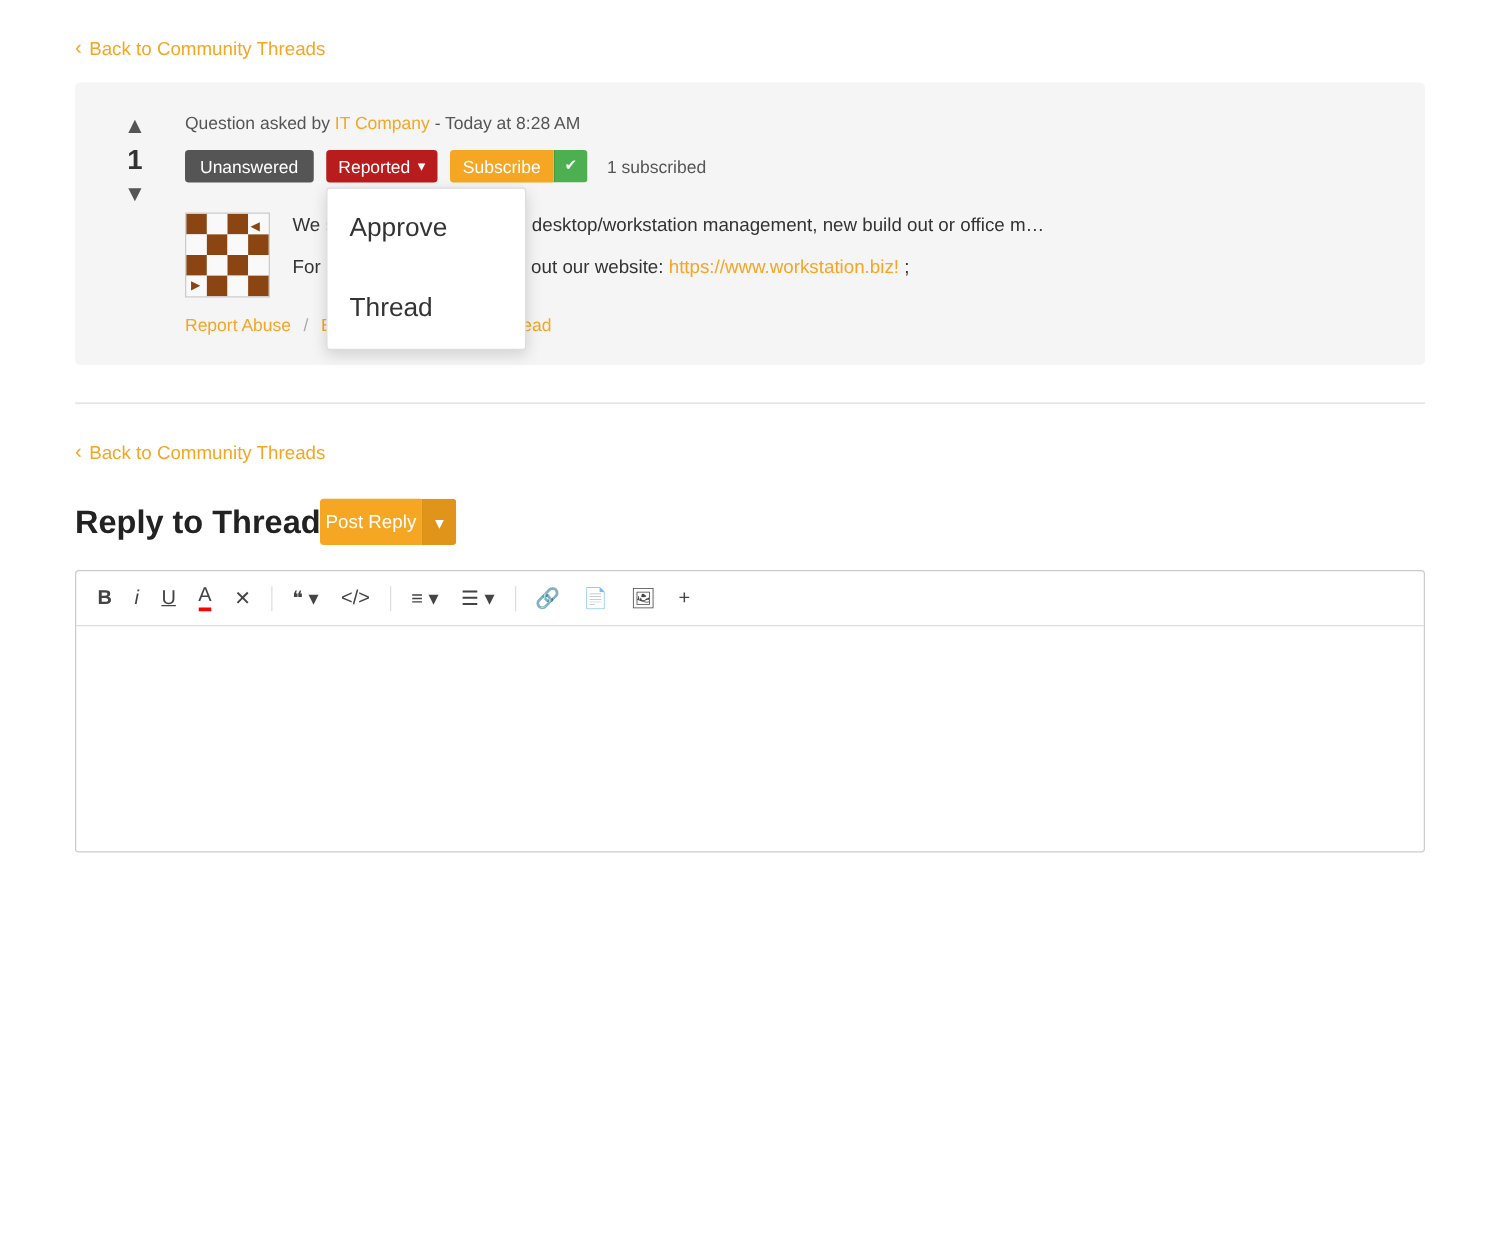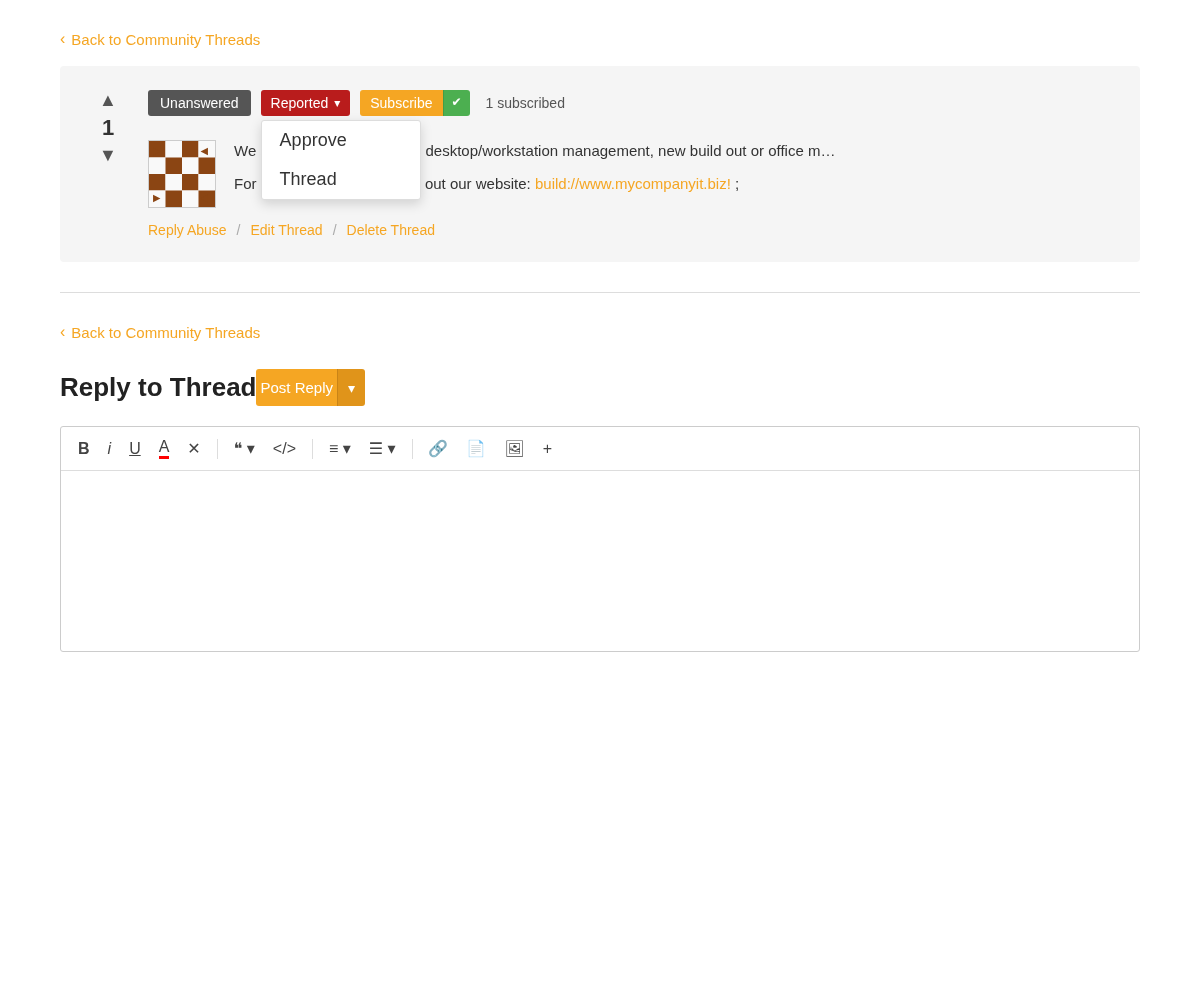--- a/index.html
+++ b/index.html
@@ -23,21 +23,21 @@
 
     .badges { display: flex; align-items: center; gap: 10px; margin-bottom: 0; position: relative; }
     .badge-unanswered { background: #555; color: #fff; padding: 5px 12px; border-radius: 3px; font-size: 14px; font-weight: 500; }
     .badge-reported { background: #b91c1c; color: #fff; padding: 5px 10px; border-radius: 3px; font-size: 14px; font-weight: 500; display: inline-flex; align-items: center; gap: 6px; cursor: pointer; position: relative; }
     .badge-reported .dropdown-arrow { font-size: 12px; }
     .badge-subscribe { background: #f5a623; color: #fff; padding: 5px 10px; border-radius: 3px 0 0 3px; font-size: 14px; font-weight: 500; display: inline-flex; align-items: center; }
     .badge-subscribe-toggle { background: #4caf50; color: #fff; padding: 5px 8px; border-radius: 0 3px 3px 0; font-size: 12px; cursor: pointer; border-left: 1px solid rgba(0,0,0,0.1); }
     .subscribed-count { font-size: 14px; color: #555; margin-left: 6px; }
 
     .dropdown-menu { position: absolute; top: 100%; left: 0; background: #fff; border: 1px solid #ddd; border-radius: 3px; box-shadow: 0 4px 12px rgba(0,0,0,0.15); z-index: 100; min-width: 160px; margin-top: 4px; }
-    .dropdown-menu .menu-item { padding: 9px 18px; cursor: pointer; font-size: 18px; color: #333; }
+    .dropdown-menu .menu-item { padding: 20px 18px; cursor: pointer; font-size: 21px; color: #333; }
 
     .post-body { margin-top: 24px; }
     .avatar-area { display: flex; align-items: flex-start; gap: 18px; }
     .avatar { width: 68px; height: 68px; border: 1px solid #ccc; flex-shrink: 0; }
     .avatar svg { width: 100%; height: 100%; }
     .post-text { font-size: 15px; color: #333; line-height: 1.5; }
     .post-link { color: #f5a623; text-decoration: none; }
 
     .post-actions { margin-top: 14px; display: flex; gap: 10px; align-items: center; font-size: 14px; }
     .post-action-link { color: #f5a623; text-decoration: none; cursor: pointer; }
@@ -73,20 +73,25 @@
 
   
   <div class="thread-card">
     <div class="vote-section">
       <button class="vote-up">▲</button>
       <span class="vote-count">1</span>
       <button class="vote-down">▼</button>
     </div>
 
     <div class="thread-content">
+      <div class="thread-meta">
+        <span>Question asked by</span>
+        <a> <span>IT Company</span></a>
+        <span>- Today at 8:28 AM</span>
+      </div>
 
       <div class="badges">
         <span class="badge-unanswered">Unanswered</span>
 
         <div style="position:relative; display:inline-flex; align-items:center;">
           <span class="badge-reported">
             <span>Reported</span>
             <span class="dropdown-arrow">▾</span>
           </span>
 
@@ -134,27 +139,27 @@
               <text x="53" y="13" font-size="10" fill="#8B4513">◀</text>
               <text x="4" y="62" font-size="10" fill="#8B4513">▶</text>
               <text x="53" y="62" font-size="10" fill="#8B4513">◀</text>
             </svg>
           </div>
           <div>
             <p class="post-text">
               We specialize<span>…</span>able pulling, desktop/workstation management, new build out or office m…
             </p>
             <p class="post-text" style="margin-top:10px;">
-              For more information, check out our website: <a class="post-link" href="#">build://www.mycompanyit.biz!</a> ;
+              For more information, check out our website: <a class="post-link" href="#">https://www.workstation.biz!</a> ;
             </p>
           </div>
         </div>
 
         <div class="post-actions">
-          <a class="post-action-link">Reply Abuse</a>
+          <a class="post-action-link">Report Abuse</a>
           <span class="post-action-sep">/</span>
           <a class="post-action-link">Edit Thread</a>
           <span class="post-action-sep">/</span>
           <a class="post-action-link">Delete Thread</a>
         </div>
       </div>
     </div>
   </div>
 
   <hr class="divider">

